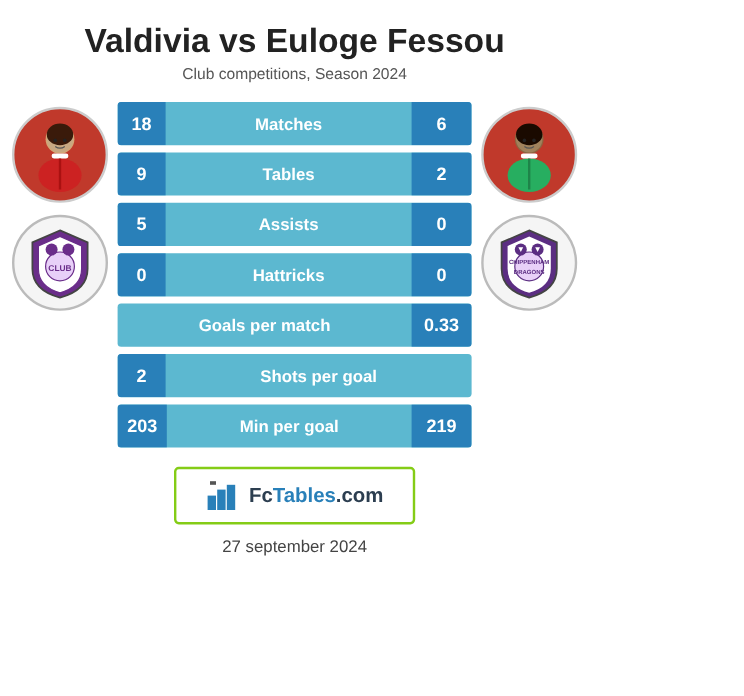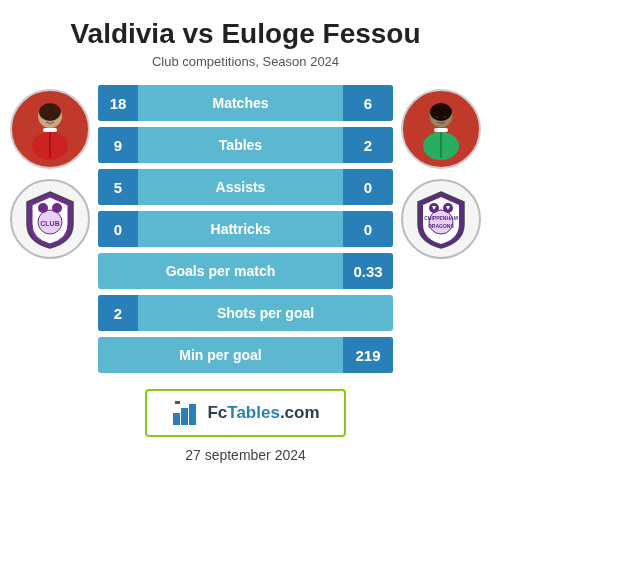--- a/index.html
+++ b/index.html
@@ -238,20 +238,21 @@
         </div>
         <div class="stat-row">
           <div class="stat-label">Goals per match</div>
           <div class="stat-right-val">0.33</div>
         </div>
         <div class="stat-row no-right">
           <div class="stat-left-val">2</div>
           <div class="stat-label">Shots per goal</div>
         </div>
         <div class="stat-row">
+          <div class="stat-left-val">203</div>
           <div class="stat-label">Min per goal</div>
           <div class="stat-right-val">219</div>
         </div>
       </div>
 
     <div class="right-avatars">
       <div class="avatar-circle player avatar-player-right">
         <svg class="person-svg" viewBox="0 0 70 70">
 
           <circle cx="35" cy="22" r="12" fill="#8d6540"></circle>

